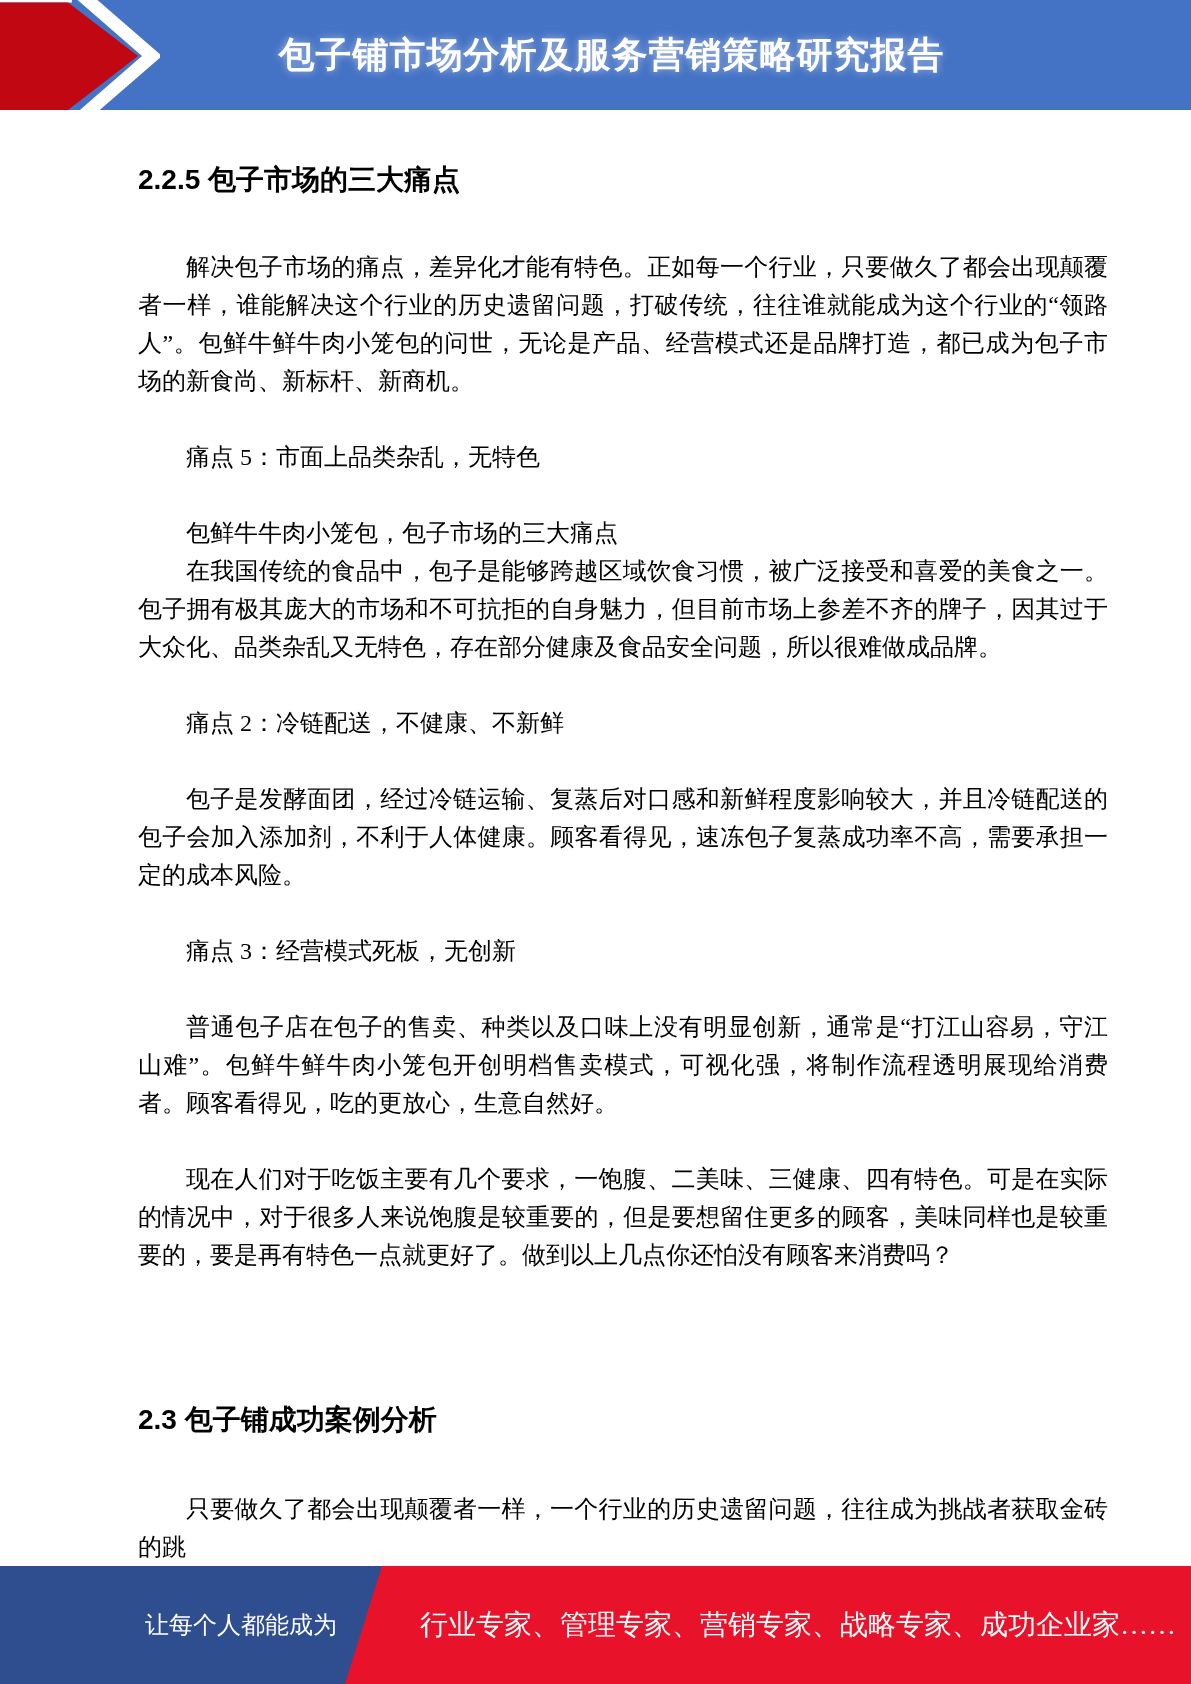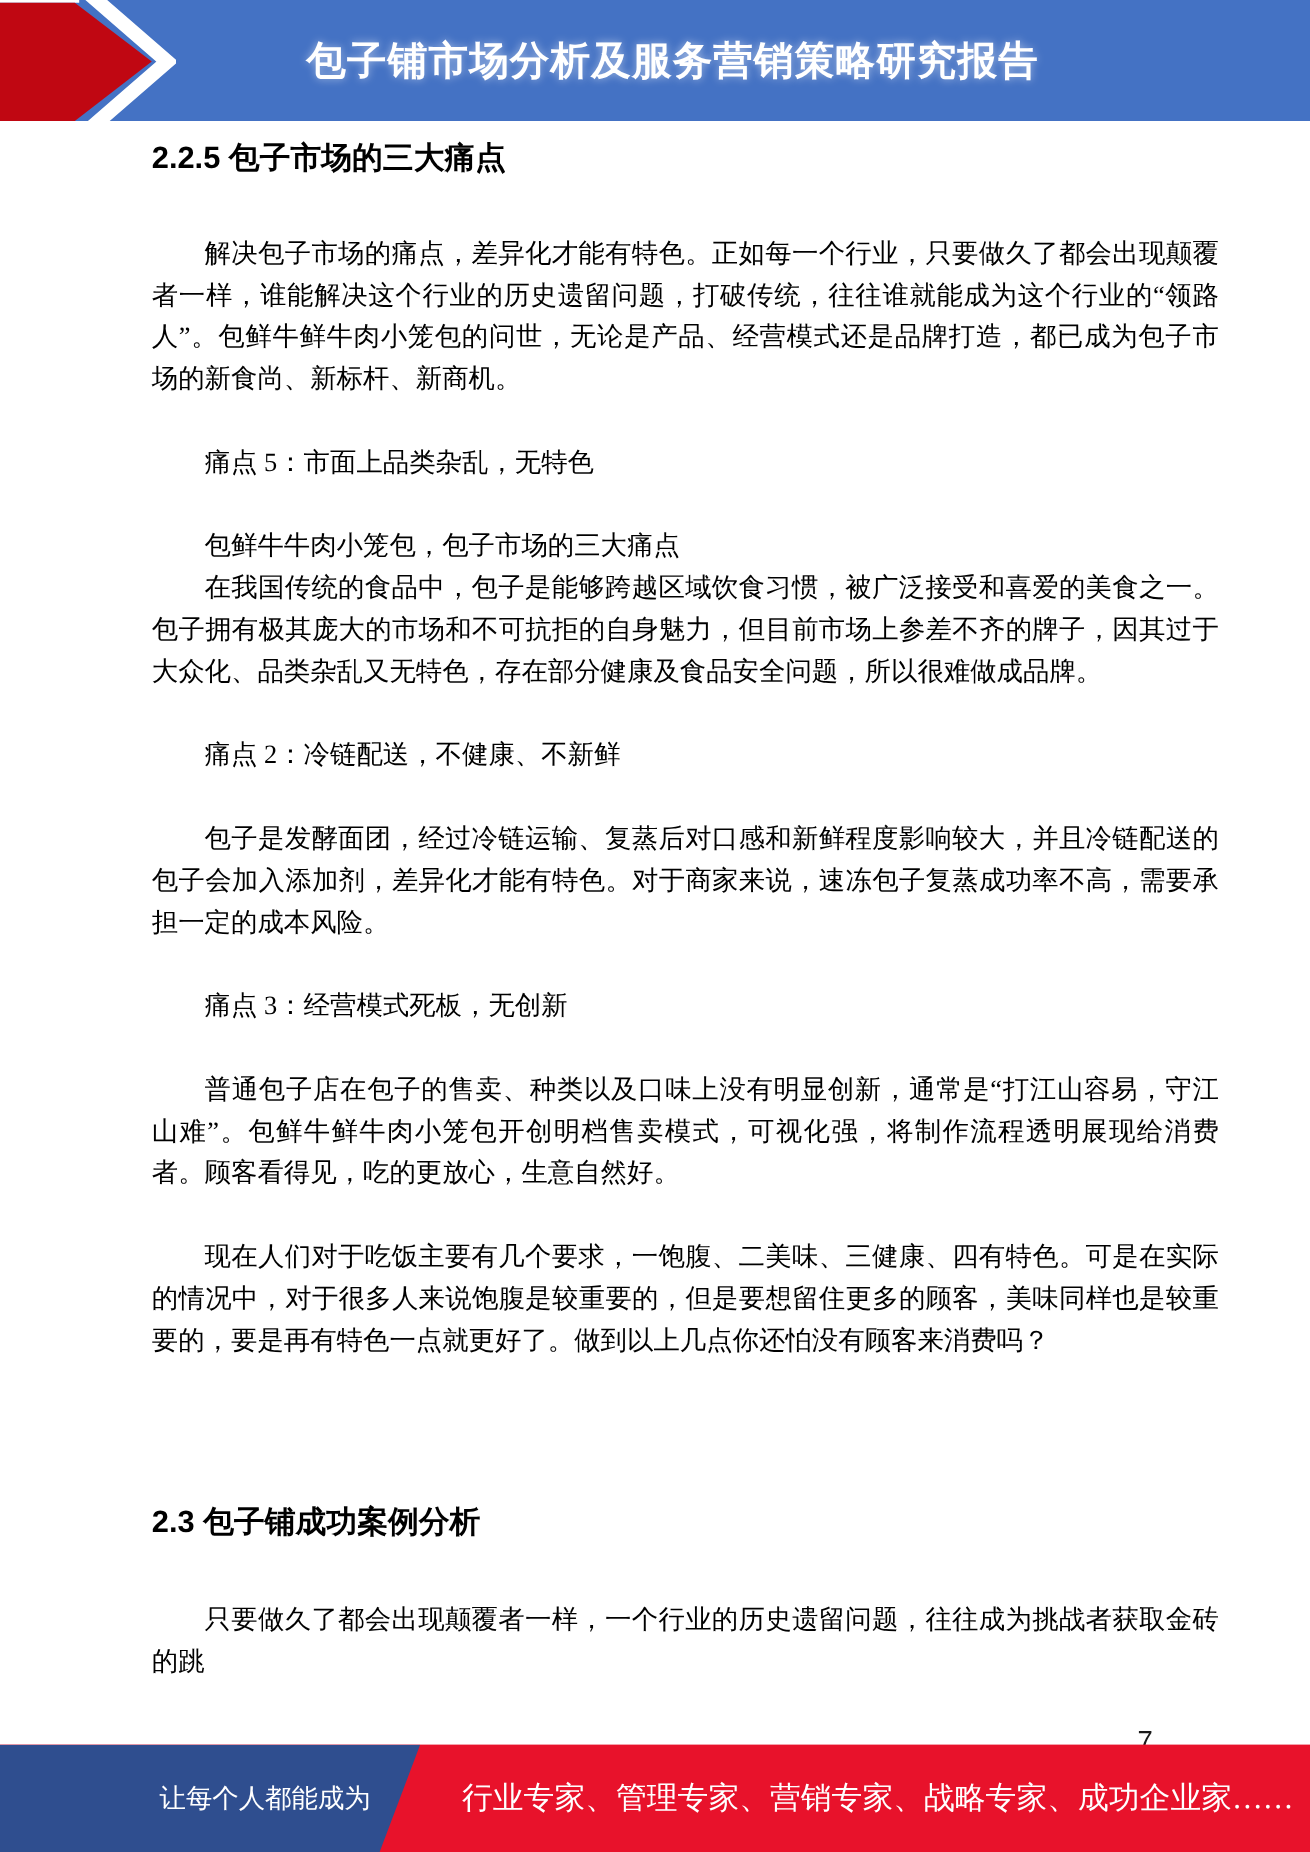--- a/index.html
+++ b/index.html
@@ -38,20 +38,21 @@
     font-weight: 700;
     font-size: 36px;
     letter-spacing: 1px;
     text-shadow: 0 0 8px rgba(255,255,255,0.55);
     white-space: nowrap;
   }
 
   
   .content {
     padding: 16px 83px 0 138px;
+    margin-top: 36px;
   }
   .sec-heading {
     font-family: "Liberation Sans", "DejaVu Sans", sans-serif;
     font-weight: 700;
     font-size: 28px;
     line-height: 36px;
     margin: 0 0 50px 0;
     color: #000000;
   }
   .sec-heading.h23 {
@@ -74,21 +75,21 @@
     font-size: 25px;
     line-height: 30px;
     color: #1a1a1a;
   }
 
   
   .page-footer {
     position: absolute;
     left: 0; bottom: 0;
     width: 100%;
-    height: 98px;
+    height: 118px;
     background: #E8122B;
   }
   .footer-blue-shape {
     position: absolute;
     left: 0; top: 0; bottom: 0;
     width: 382px;
     background: #2F4E8F;
     clip-path: polygon(0 0, 100% 0, 90.3% 100%, 0 100%);
   }
   .footer-left {
@@ -129,21 +130,21 @@
     <p class="para">解决包子市场的痛点，差异化才能有特色。正如每一个行业，只要做久了都会出现颠覆者一样，谁能解决这个行业的历史遗留问题，打破传统，往往谁就能成为这个行业的“领路人”。包鲜牛鲜牛肉小笼包的问世，无论是产品、经营模式还是品牌打造，都已成为包子市场的新食尚、新标杆、新商机。</p>
 
     <p class="para">痛点 5：市面上品类杂乱，无特色</p>
 
     <p class="para lead-line">包鲜牛牛肉小笼包，包子市场的三大痛点</p>
 
     <p class="para">在我国传统的食品中，包子是能够跨越区域饮食习惯，被广泛接受和喜爱的美食之一。包子拥有极其庞大的市场和不可抗拒的自身魅力，但目前市场上参差不齐的牌子，因其过于大众化、品类杂乱又无特色，存在部分健康及食品安全问题，所以很难做成品牌。</p>
 
     <p class="para">痛点 2：冷链配送，不健康、不新鲜</p>
 
-    <p class="para">包子是发酵面团，经过冷链运输、复蒸后对口感和新鲜程度影响较大，并且冷链配送的包子会加入添加剂，差异化才能有特色。对于商家来说，速冻包子复蒸成功率不高，需要承担一定的成本风险。</p>
+    <p class="para">包子是发酵面团，经过冷链运输、复蒸后对口感和新鲜程度影响较大，并且冷链配送的包子会加入添加剂，不利于人体健康。顾客看得见，速冻包子复蒸成功率不高，需要承担一定的成本风险。</p>
 
     <p class="para">痛点 3：经营模式死板，无创新</p>
 
     <p class="para">普通包子店在包子的售卖、种类以及口味上没有明显创新，通常是“打江山容易，守江山难”。包鲜牛鲜牛肉小笼包开创明档售卖模式，可视化强，将制作流程透明展现给消费者。顾客看得见，吃的更放心，生意自然好。</p>
 
     <p class="para">现在人们对于吃饭主要有几个要求，一饱腹、二美味、三健康、四有特色。可是在实际的情况中，对于很多人来说饱腹是较重要的，但是要想留住更多的顾客，美味同样也是较重要的，要是再有特色一点就更好了。做到以上几点你还怕没有顾客来消费吗？</p>
 
     <h2 class="sec-heading h23">2.3 包子铺成功案例分析</h2>
 
     <p class="para">只要做久了都会出现颠覆者一样，一个行业的历史遗留问题，往往成为挑战者获取金砖的跳</p>

